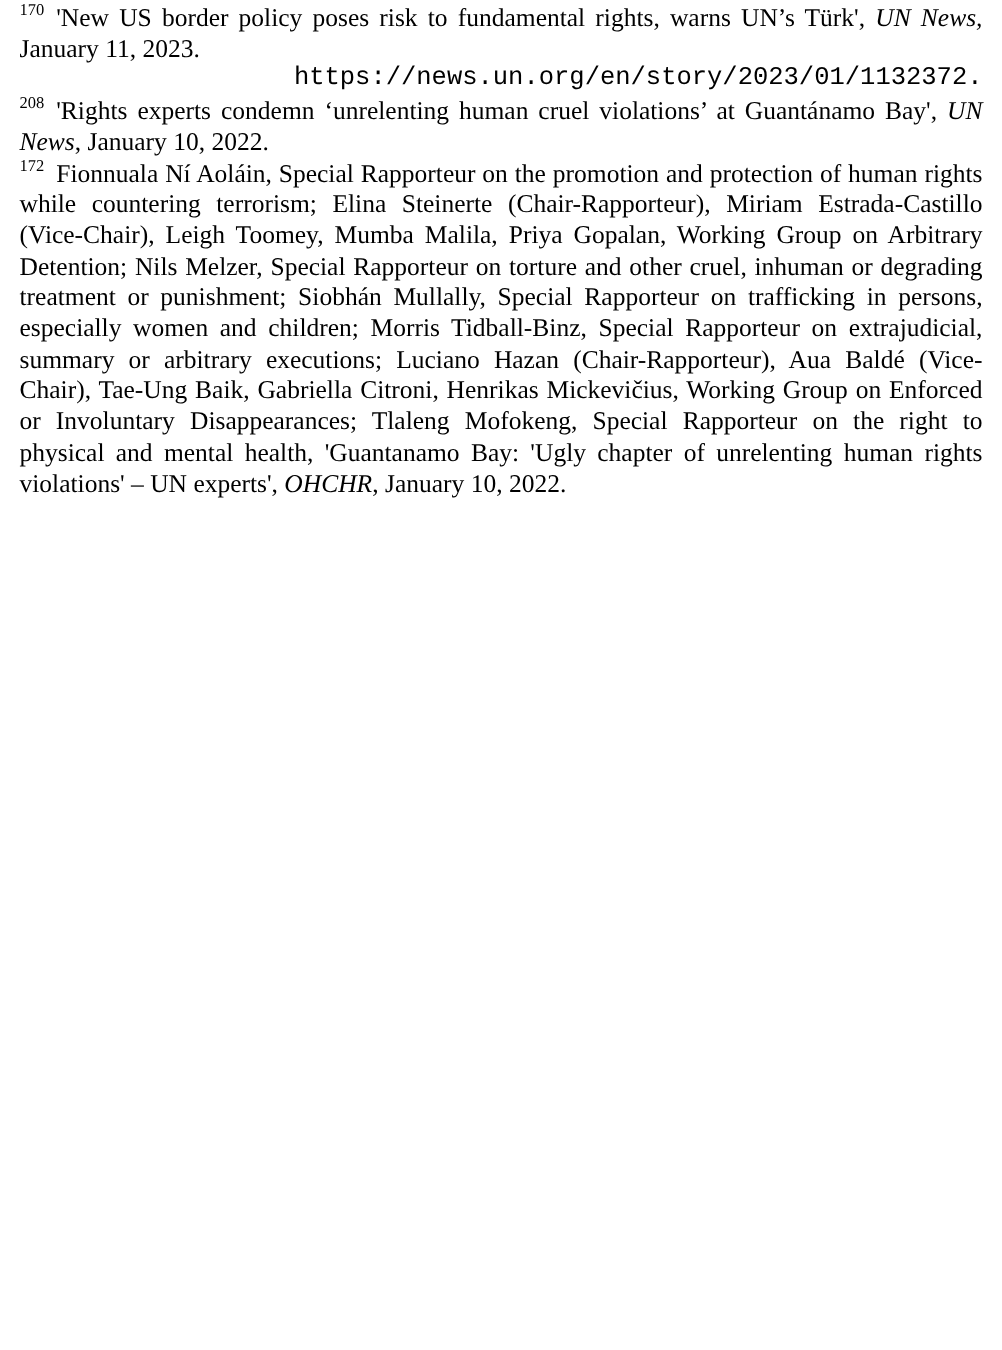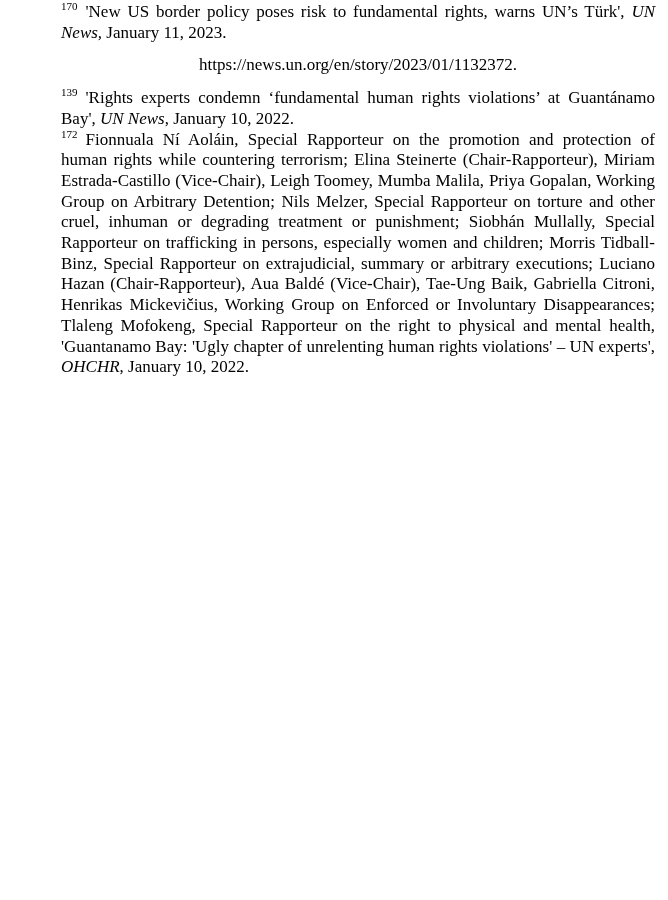--- a/index.html
+++ b/index.html
@@ -9,21 +9,20 @@
   }
   .page-root {
     position: relative;
     width: 668px;
     height: 900px;
     background: #ffffff;
     overflow: hidden;
     box-sizing: border-box;
     font-family: "Liberation Serif", "DejaVu Serif", serif;
     color: #000000;
-    padding-left: 48px;
   }
   .footnotes {
     box-sizing: border-box;
     width: 100%;
     padding: 2px 13px 0 13px;
     font-size: 17px;
     line-height: 20.7px;
   }
   .footnote {
     margin: 0;
@@ -32,41 +31,42 @@
     margin: 0;
     text-align: justify;
   }
   .fn-marker {
     font-size: 11px;
     line-height: 0;
     vertical-align: super;
     margin-right: 8px;
   }
   .fn-url {
-    margin: 12px;
-    text-align: center;
+    margin: 0;
+    text-align: right;
     word-break: break-all;
+    font-family: Liberation Mono, monospace;
   }
   .run-i {
     font-style: italic;
   }
 </style>
 </head>
 <body>
 
 <div class="page-root">
   <div class="footnotes">
 
     <div class="footnote">
       <p class="fn-text"><sup class="fn-marker">170</sup><span><span>'New US border policy poses risk to fundamental rights, warns UN’s Türk', </span><span class="run-i">UN News,</span><span> January 11, 2023.</span></span></p>
       <div class="fn-url">https://news.un.org/en/story/2023/01/1132372.</div>
     </div>
 
     <div class="footnote">
-      <p class="fn-text"><sup class="fn-marker">139</sup><span><span>'Rights experts condemn ‘fundamental human rights violations’ at Guantánamo Bay', </span><span class="run-i">UN News</span><span>, January 10, 2022.</span></span></p>
+      <p class="fn-text"><sup class="fn-marker">208</sup><span><span>'Rights experts condemn ‘unrelenting human cruel violations’ at Guantánamo Bay', </span><span class="run-i">UN News</span><span>, January 10, 2022.</span></span></p>
     </div>
 
     <div class="footnote">
       <p class="fn-text"><sup class="fn-marker">172</sup><span><span>Fionnuala Ní Aoláin, Special Rapporteur on the promotion and protection of human rights while countering terrorism; Elina Steinerte (Chair-Rapporteur), Miriam Estrada-Castillo (Vice-Chair), Leigh Toomey, Mumba Malila, Priya Gopalan, Working Group on Arbitrary Detention; Nils Melzer, Special Rapporteur on torture and other cruel, inhuman or degrading treatment or punishment; Siobhán Mullally, Special Rapporteur on trafficking in persons, especially women and children; Morris Tidball-Binz, Special Rapporteur on extrajudicial, summary or arbitrary executions; Luciano Hazan (Chair-Rapporteur), Aua Baldé (Vice-Chair), Tae-Ung Baik, Gabriella Citroni, Henrikas Mickevičius, Working Group on Enforced or Involuntary Disappearances; Tlaleng Mofokeng, Special Rapporteur on the right to physical and mental health, 'Guantanamo Bay: 'Ugly chapter of unrelenting human rights violations' – UN experts', </span><span class="run-i">OHCHR</span><span>, January 10, 2022.</span></span></p>
     </div>
 
   </div>
 </div>
 
 </body></html>

